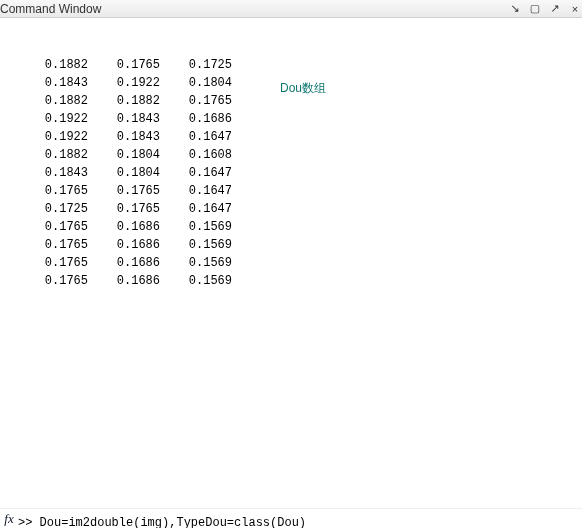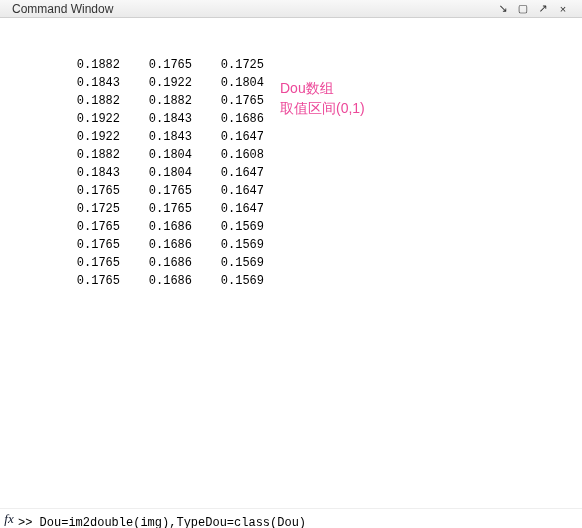--- a/index.html
+++ b/index.html
@@ -11,21 +11,21 @@
       overflow: hidden;
       position: relative;
     }
     .title-bar {
       height: 18px;
       background: linear-gradient(to bottom, #f8f8f8, #eaeaea);
       border-bottom: 1px solid #d0d0d0;
       display: flex;
       align-items: center;
       justify-content: space-between;
-      padding: 0 12px;
+      padding: 0 0;
       font-size: 12px;
       color: #333;
     }
     .title-bar .controls {
       display: flex;
       gap: 6px;
       align-items: center;
     }
     .title-bar .controls span {
       display: inline-flex;
@@ -35,21 +35,20 @@
       justify-content: center;
       font-size: 11px;
       color: #333;
       cursor: pointer;
     }
     .content {
       position: relative;
       height: calc(100% - 18px);
       overflow: hidden;
       background: #fff;
-      padding-left: 32px;
     }
     .console {
       padding: 2px 0 2px 20px;
       font-family: "SimSun", "Courier New", monospace;
       font-size: 12px;
       line-height: 18px;
       color: #000;
       white-space: pre;
     }
     .data-row span {
@@ -58,23 +57,23 @@
       text-align: right;
     }
     .data-row span:first-child {
       width: 68px;
     }
     .blank { height: 18px; }
     .annotation {
       position: absolute;
       left: 280px;
       top: 60px;
-      color: #ec4899;
+      color: #0f766e;
       font-family: "Microsoft YaHei", "SimSun", sans-serif;
-      font-size: 14px;
+      font-size: 12px;
       line-height: 20px;
     }
     .prompt-row {
       position: absolute;
       bottom: 0;
       left: 0;
       right: 0;
       display: flex;
       align-items: center;
       border-top: 1px solid #eee;
@@ -121,20 +120,19 @@
     
     
     
     
     
     
   </div>
 
   <div class="annotation">
     <div>Dou数组</div>
-    <div>取值区间(0,1)</div>
   </div>
 
   <div class="prompt-row">
     <span class="fx">fx</span>
     <span class="prompt-text">&gt;&gt; Dou=im2double(img),TypeDou=class(Dou)</span>
   </div>
 </div>
 
 </body></html>

